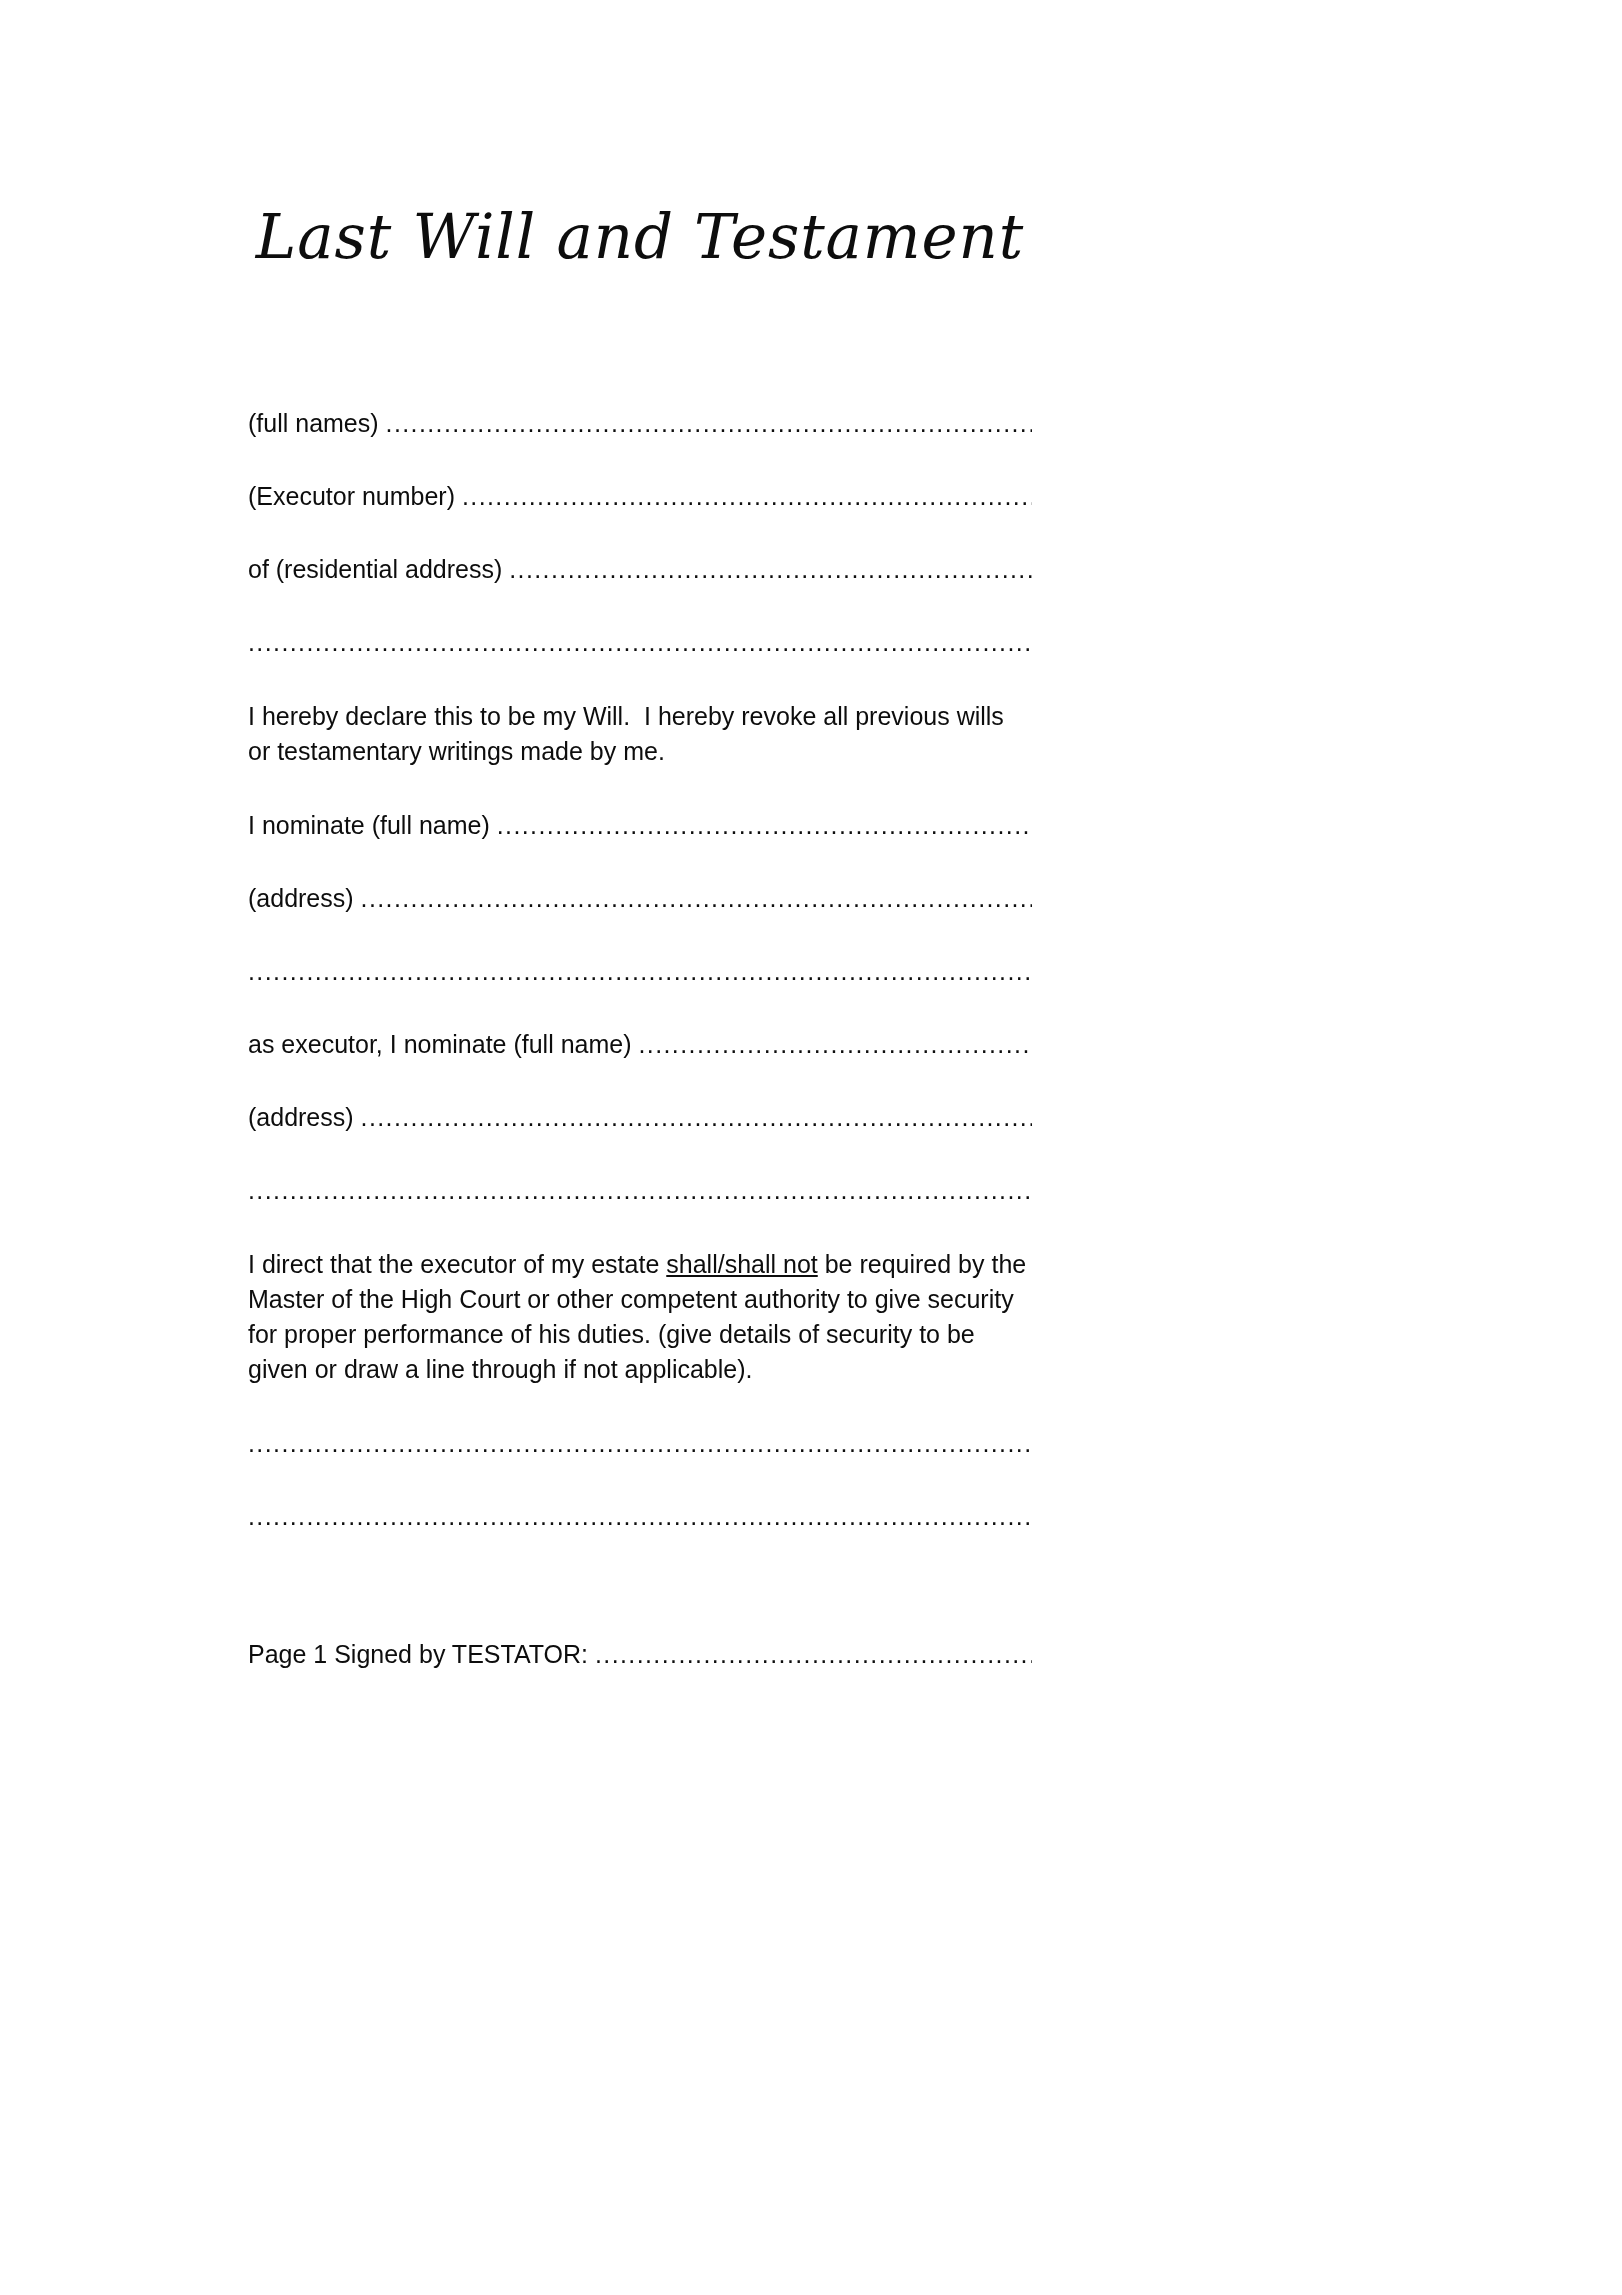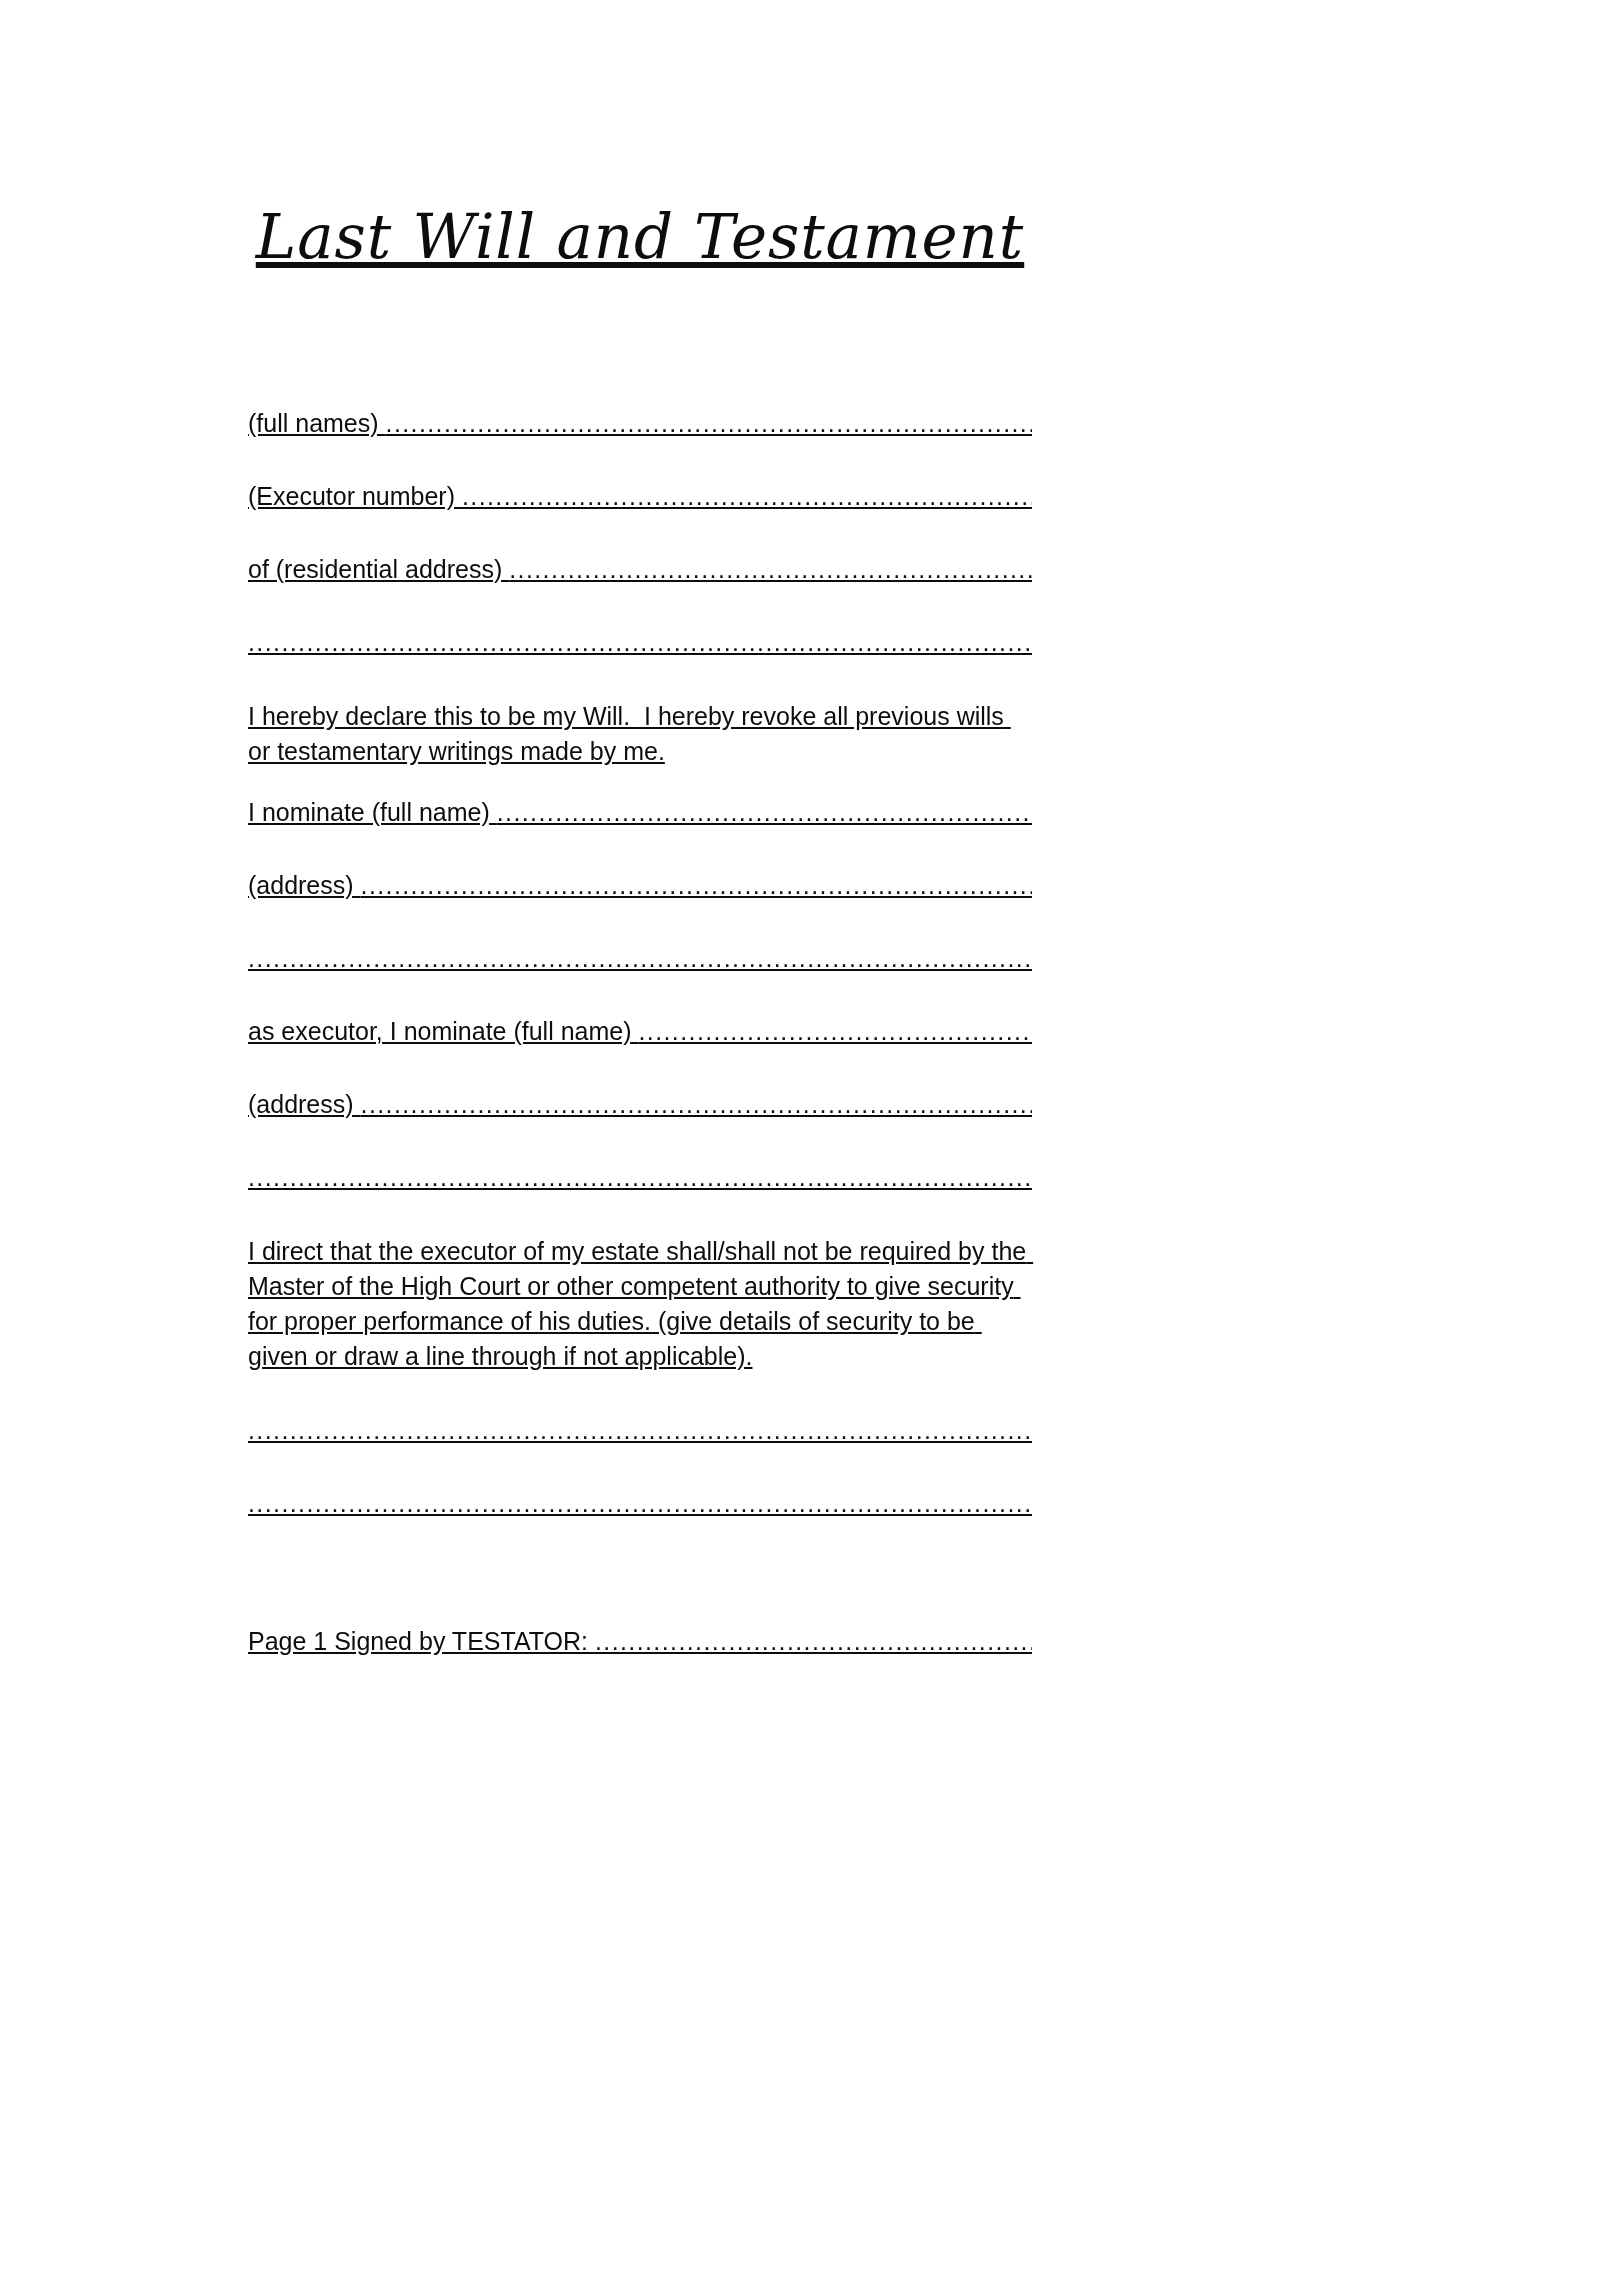--- a/index.html
+++ b/index.html
@@ -6,41 +6,40 @@
   .page {
     width: 1282px;
     height: 2296px;
     box-sizing: border-box;
     background: #ffffff;
     color: #0d0d0d;
     font-family: "Liberation Sans", sans-serif;
     font-size: 25px;
     padding: 195px 250px 0 248px;
     overflow: hidden;
-    text-decoration: underline;
   }
   .title {
     font-family: "DejaVu Serif", serif;
     font-style: italic;
     font-weight: 500;
     font-size: 61px;
     line-height: 83px;
     text-align: center;
     margin: 0 0 129px 0;
     letter-spacing: 0.9px;
   }
   p { margin: 0; }
   .line {
     line-height: 33px;
     margin-bottom: 40px;
   }
   .para {
     line-height: 35px;
     white-space: pre-wrap;
-    margin-bottom: 27px;
+    margin-bottom: 40px;
   }
   .clip {
     white-space: pre;
     overflow: hidden;
   }
   .dots {
     letter-spacing: 1.4px;
   }
   .u { text-decoration: underline; }
   .mb-sec { margin-bottom: 40px; }

